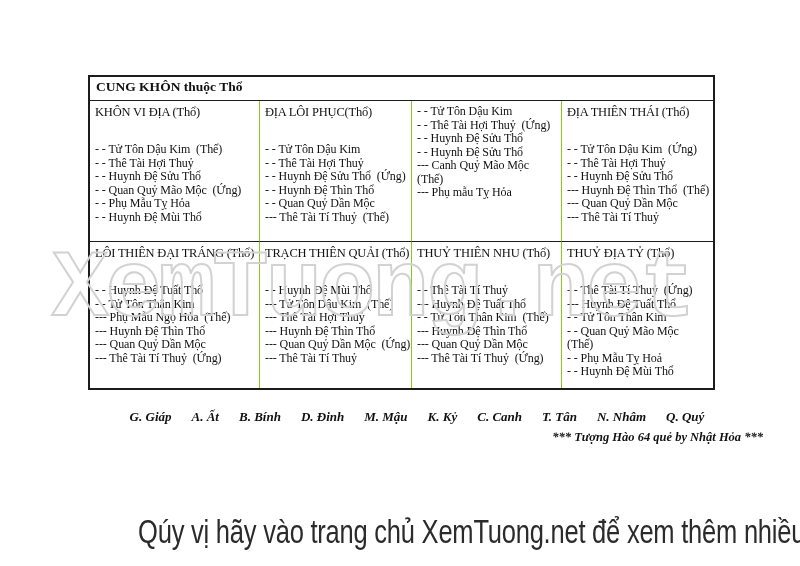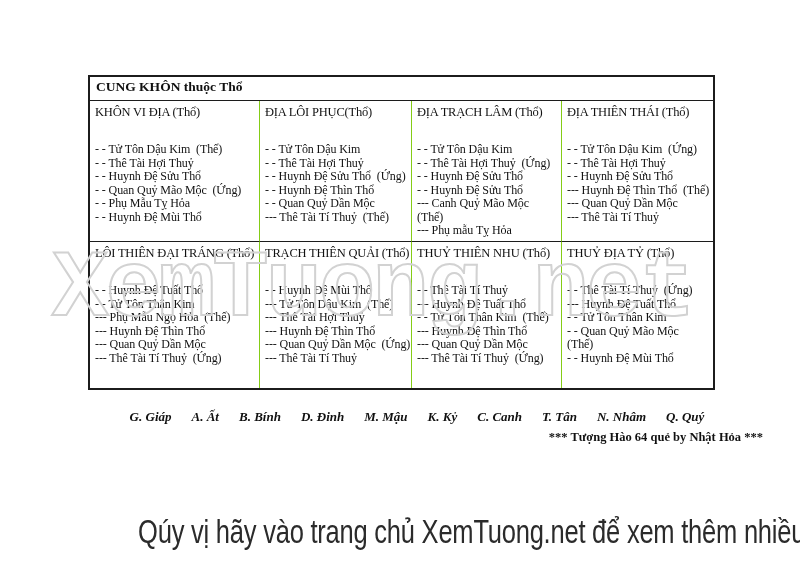--- a/index.html
+++ b/index.html
@@ -26,21 +26,21 @@
              font-weight:bold;font-size:94px;line-height:1;letter-spacing:-3px;
              color:transparent;-webkit-text-stroke:2px #d2d2d2;
              pointer-events:none;white-space:pre;}
   @supports not (-webkit-text-stroke: 1px #000){.watermark{color:#e4e4e4;}}
 
   
   .stems-row{position:absolute;left:0;top:401px;width:800px;text-align:center;
              padding-left:34px;box-sizing:border-box;font-weight:bold;font-style:italic;
              font-size:13px;}
   .stem-item{display:inline-block;margin:8px 10px;white-space:pre;}
-  .credit-note{position:absolute;top:430px;right:37px;font-weight:bold;
+  .credit-note{position:absolute;top:430px;right:37px;font-style:italic;font-weight:bold;
                font-size:12.5px;white-space:pre;}
   .footer-banner{position:absolute;left:0;top:512px;width:800px;text-align:center;}
   .footer-text{display:inline-block;transform:scaleX(0.75);transform-origin:center;
                font-family:"Liberation Sans","DejaVu Sans",sans-serif;
                font-size:34px;letter-spacing:-0.3px;color:#2b2b2b;white-space:pre;}
 </style>
 </head>
 <body>
 
 <div class="page">
@@ -60,21 +60,20 @@
         <div class="cell">
           <div class="cell-title">ĐỊA LÔI PHỤC(Thổ)</div>
           <div class="cell-line">- - Tử Tôn Dậu Kim</div>
           <div class="cell-line">- - Thê Tài Hợi Thuỷ</div>
           <div class="cell-line">- - Huynh Đệ Sửu Thổ  (Ứng)</div>
           <div class="cell-line">- - Huynh Đệ Thìn Thổ</div>
           <div class="cell-line">- - Quan Quỷ Dần Mộc</div>
           <div class="cell-line">--- Thê Tài Tí Thuỷ  (Thế)</div>
         </div>
         <div class="cell">
-          <div class="cell-title">ĐỊA TRẠCH LÂM (Thổ)</div>
           <div class="cell-line">- - Tử Tôn Dậu Kim</div>
           <div class="cell-line">- - Thê Tài Hợi Thuỷ  (Ứng)</div>
           <div class="cell-line">- - Huynh Đệ Sửu Thổ</div>
           <div class="cell-line">- - Huynh Đệ Sửu Thổ</div>
           <div class="cell-line">--- Canh Quỷ Mão Mộc</div>
           <div class="cell-line">(Thế)</div>
           <div class="cell-line">--- Phụ mẫu Tỵ Hỏa</div>
         </div>
         <div class="cell">
           <div class="cell-title">ĐỊA THIÊN THÁI (Thổ)</div>
@@ -112,20 +111,21 @@
           <div class="cell-line">--- Quan Quỷ Dần Mộc</div>
           <div class="cell-line">--- Thê Tài Tí Thuỷ  (Ứng)</div>
         </div>
         <div class="cell">
           <div class="cell-title">THUỶ ĐỊA TỶ (Thổ)</div>
           <div class="cell-line">- - Thê Tài Tí Thuỷ  (Ứng)</div>
           <div class="cell-line">--- Huynh Đệ Tuất Thổ</div>
           <div class="cell-line">- - Tử Tôn Thân Kim</div>
           <div class="cell-line">- - Quan Quỷ Mão Mộc</div>
           <div class="cell-line">(Thế)</div>
+          <div class="cell-line">- - Phụ Mẫu Tỵ Hoả</div>
           <div class="cell-line">- - Huynh Đệ Mùi Thổ</div>
         </div>
       </div>
   </div>
 
   <div class="watermark">XemTuong.net</div>
 
   <div class="stems-row"><span class="stem-item">G. Giáp</span><span class="stem-item">A. Ất</span><span class="stem-item">B. Bính</span><span class="stem-item">D. Đinh</span><span class="stem-item">M. Mậu</span><span class="stem-item">K. Kỷ</span><span class="stem-item">C. Canh</span><span class="stem-item">T. Tân</span><span class="stem-item">N. Nhâm</span><span class="stem-item">Q. Quý</span></div>
 
   <div class="credit-note">*** Tượng Hào 64 quẻ by Nhật Hỏa ***</div>

